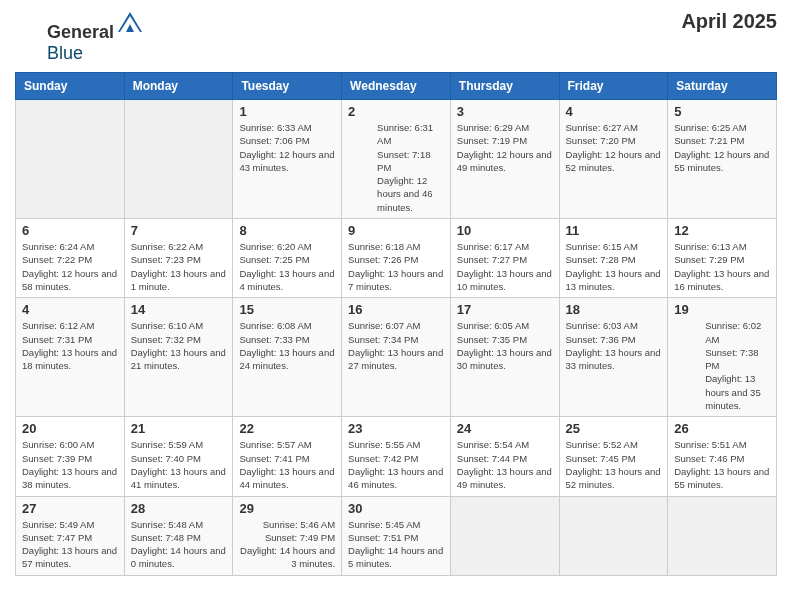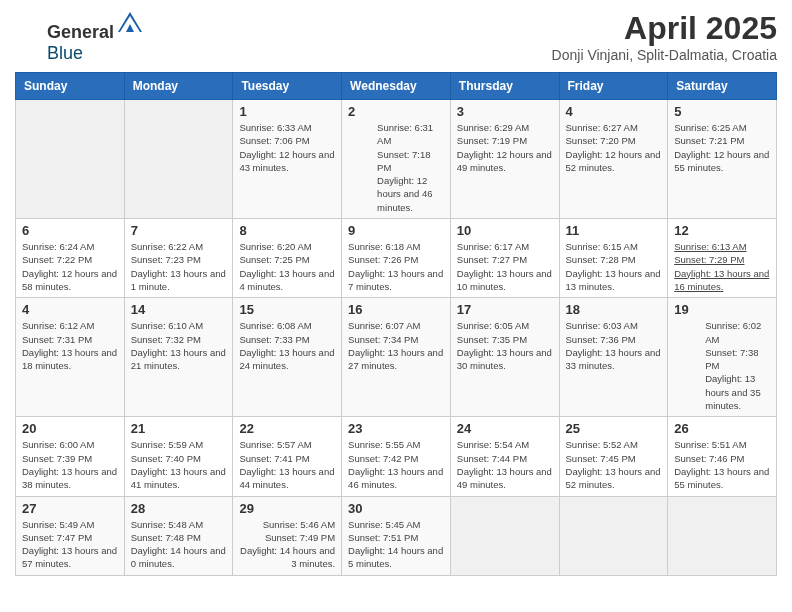--- a/index.html
+++ b/index.html
@@ -35,21 +35,21 @@
     }
     .logo-icon {
       width: 28px;
       height: 28px;
       margin-left: 2px;
     }
     .title-area {
       text-align: right;
     }
     .month-title {
-      font-size: 32px;
+      font-size: 20px;
       font-weight: bold;
       color: #333;
     }
     .subtitle {
       font-size: 14px;
       color: #555;
     }
     .calendar {
       width: 100%;
       border-collapse: collapse;
@@ -106,21 +106,20 @@
         <span class="logo-text-general">General</span><svg class="logo-icon" viewBox="0 0 28 28" xmlns="http://www.w3.org/2000/svg">
           <polygon points="14,2 26,22 2,22" fill="#1a5fa8"></polygon>
           <polygon points="14,6 24,22 18,22 14,14 10,22 4,22" fill="#fff"></polygon>
         </svg>
         <br>
         <span class="logo-text-blue">Blue</span>
       </div>
     </div>
     <div class="title-area">
       <div class="month-title">April 2025</div>
-      <div class="subtitle">Donji Vinjani, Split-Dalmatia, Croatia</div>
     </div>
   </div>
 
   <table class="calendar">
     <thead>
       <tr>
       <th>Sunday</th>
           <th>Monday</th>
           <th>Tuesday</th>
           <th>Wednesday</th>
@@ -196,21 +195,21 @@
 Daylight: 13 hours and 10 minutes.</div>
           </td>
           <td>
             <span class="day-number">11</span>
             <div class="day-info" style="white-space: pre-line;">Sunrise: 6:15 AM
 Sunset: 7:28 PM
 Daylight: 13 hours and 13 minutes.</div>
           </td>
           <td>
             <span class="day-number">12</span>
-            <div class="day-info" style="white-space: pre-line; text-decoration: underline;">Sunrise: 6:13 AM
+            <div class="day-info" style="white-space: pre-line;">Sunrise: 6:13 AM
 Sunset: 7:29 PM
 Daylight: 13 hours and 16 minutes.</div>
           </td>
         </tr>
         <tr>
           <td>
             <span class="day-number">4</span>
             <div class="day-info" style="white-space: pre-line;">Sunrise: 6:12 AM
 Sunset: 7:31 PM
 Daylight: 13 hours and 18 minutes.</div>

